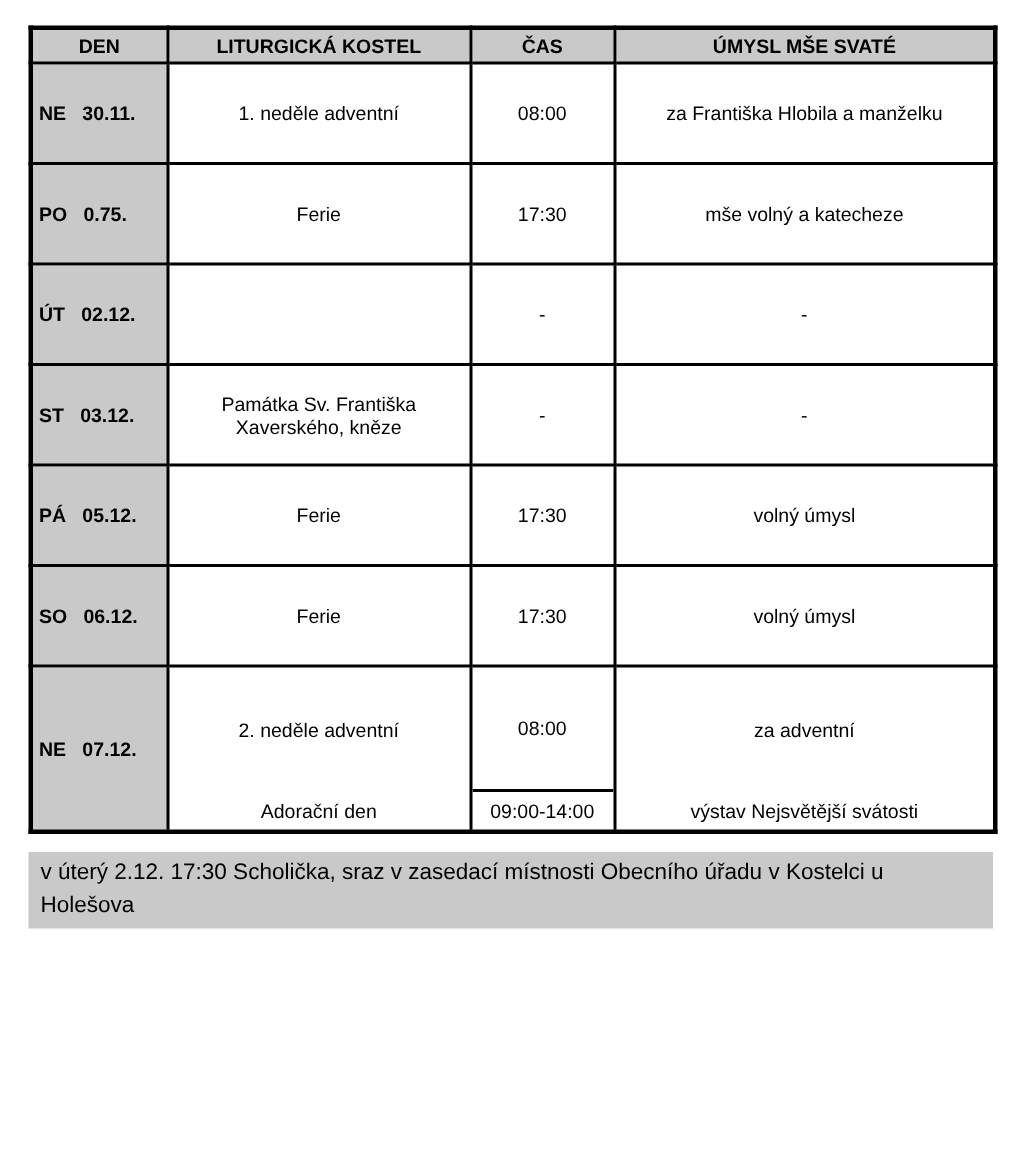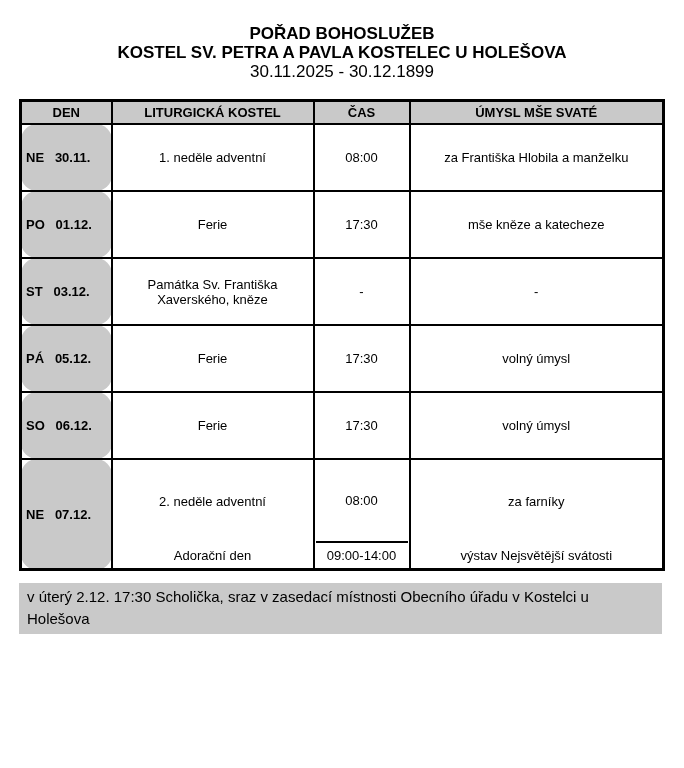--- a/index.html
+++ b/index.html
@@ -38,21 +38,21 @@
     font-size: 13px;
     padding: 0;
     overflow: hidden;
   }
   .schedule th {
     background: var(--cell-gray, #c9c9c9);
     font-weight: bold;
     height: 18px;
     padding: 1px 0 2px 0;
   }
-  .schedule tbody td { height: 65px; border-radius: 16px; }
+  .schedule tbody td { height: 65px; }
   .schedule td.den {
     background: var(--cell-gray, #c9c9c9);
     font-weight: bold;
     text-align: left;
     padding-left: 4px;
     white-space: pre;
   }
   .schedule td.oslava { padding: 0 4px; }
 
   
@@ -71,25 +71,20 @@
     font-size: 15px;
     line-height: 22px;
     padding: 3px 8px 4px 8px;
   }
 </style>
 </head>
 <body>
 
 <div class="page">
 
-  <div class="titles">
-    <div class="title-main">POŘAD BOHOSLUŽEB</div>
-    <div class="title-church">KOSTEL SV. PETRA A PAVLA KOSTELEC U HOLEŠOVA</div>
-    <div class="title-dates">30.11.2025 - 30.12.1899</div>
-  </div>
 
   <table class="schedule">
     <colgroup>
       <col style="width:91px">
       <col style="width:202px">
       <col style="width:96px">
       <col style="width:254px">
     </colgroup>
     <thead>
       <tr>
@@ -100,24 +95,30 @@
       </tr>
     </thead>
     <tbody>
       <tr>
         <td class="den">NE   30.11.</td>
         <td class="oslava">1. neděle adventní</td>
         <td>08:00</td>
         <td>za Františka Hlobila a manželku</td>
       </tr>
       <tr>
-        <td class="den">PO   01.12.</td>
+        <td class="den">PO   0.75.</td>
         <td class="oslava">Ferie</td>
         <td>17:30</td>
-        <td>mše kněze a katecheze</td>
+        <td>mše volný a katecheze</td>
+      </tr>
+      <tr>
+        <td class="den">ÚT   02.12.</td>
+        <td class="oslava"></td>
+        <td>-</td>
+        <td>-</td>
       </tr>
       <tr>
         <td class="den">ST   03.12.</td>
         <td class="oslava">Památka Sv. Františka Xaverského, kněze</td>
         <td>-</td>
         <td>-</td>
       </tr>
       <tr>
         <td class="den">PÁ   05.12.</td>
         <td class="oslava">Ferie</td>
@@ -139,21 +140,21 @@
           </div>
         </td>
         <td class="stackcell">
           <div class="stack">
             <div class="line-top">08:00</div>
             <div class="line-bottom boxed">09:00-14:00</div>
           </div>
         </td>
         <td class="stackcell">
           <div class="stack">
-            <div class="line-top">za farníky</div>
+            <div class="line-top">za adventní</div>
             <div class="line-bottom">výstav Nejsvětější svátosti</div>
           </div>
         </td>
       </tr>
     </tbody>
   </table>
 
   <div class="note">v úterý 2.12. 17:30 Scholička, sraz v zasedací místnosti Obecního úřadu v Kostelci u Holešova</div>
 
 </div>

